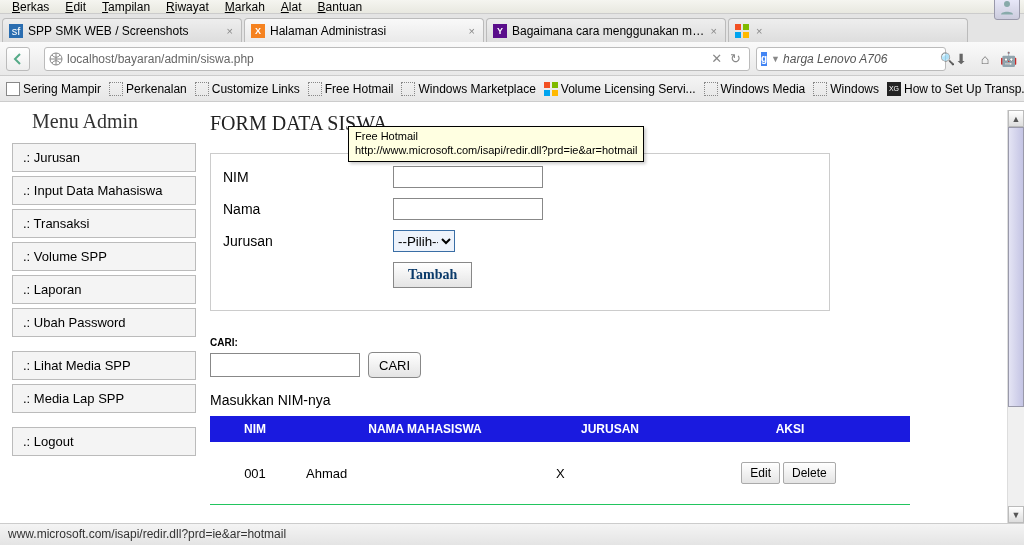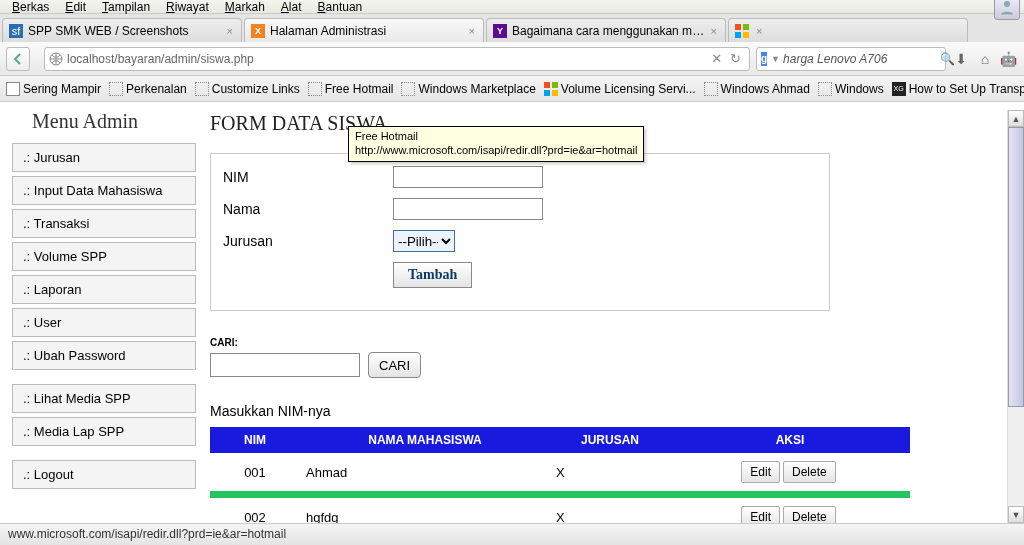--- a/index.html
+++ b/index.html
@@ -50,28 +50,28 @@
 .page-title { font-family: Georgia, serif; font-size: 20px; color:#222; margin-bottom: 18px; }
 
 .form-frame { border:1px solid #ccc; padding: 12px; width: 620px; margin-bottom: 26px; }
 .form-row { display:flex; align-items:center; margin-bottom: 10px; }
 .form-row label { width: 170px; font-size:14px; }
 .form-row input[type=text] { width: 150px; height:22px; border:1px solid #888; padding:0 4px; }
 .form-row select { width: 62px; height:22px; border:1px solid #3a6ea5; background:#eef3fb; }
 .form-row button { padding: 4px 14px; font-size:14px; font-family:Georgia,serif; color:#0a3a6a; border:1px solid #888; background:linear-gradient(#fff,#e4e4e4); font-weight:bold;text-align:center; }
 
 .cari-label { font-weight:bold; font-size:10px; margin-bottom:4px; display:block; }
-.cari-row { display:flex; gap:8px; align-items:center; margin-bottom:25px; }
+.cari-row { display:flex; gap:8px; align-items:center; margin-bottom:14px; }
 .cari-row input { width:150px; height:24px; border:1px solid #888; }
 .cari-row button { height:26px; padding:0 10px; border:1px solid #888; border-radius:4px; background:linear-gradient(#fff,#e4e4e4); font-size:13px; }
 .hint { font-size:14px; margin-bottom:8px; }
 
 table.data { width: 700px; border-collapse: collapse; }
 table.data th { background:#1a1adf; color:#fff; font-size:12px; font-weight:bold; padding:6px 4px; text-align:center; }
-table.data td { border-bottom:7px solid #22c55e; padding:8px 6px; font-size:13px; }
+table.data td { border-bottom:1px solid #22c55e; padding:20px 6px; font-size:13px; }
 table.data td.c { text-align:center; }
 .actbtn { padding:3px 8px; font-size:12px; border:1px solid #aaa; background:linear-gradient(#fff,#e4e4e4); border-radius:2px; margin-right:3px; }
 
 
 .tooltip { position:absolute; left:348px; top:126px; background:#ffffe1; border:1px solid #000; padding:2px 6px 3px 6px; font-size:11px; line-height:1.3; z-index:100; box-shadow:2px 2px 3px rgba(0,0,0,0.2); }
 
 
 .statusbar { position:absolute; bottom:0; left:0; right:0; height:22px; background:linear-gradient(#f4f4f4,#e4e4e4); border-top:1px solid #ccc; padding:3px 8px; font-size:12px; color:#333; }
 
 
@@ -181,42 +181,41 @@
       <svg width="14" height="14" viewBox="0 0 14 14">
         <rect x="0" y="0" width="6" height="6" fill="#f25022"></rect>
         <rect x="8" y="0" width="6" height="6" fill="#7fba00"></rect>
         <rect x="0" y="8" width="6" height="6" fill="#00a4ef"></rect>
         <rect x="8" y="8" width="6" height="6" fill="#ffb900"></rect>
       </svg>
       <span>Volume Licensing Servi...</span>
     </div>
   <div class="bm">
       <div class="bicon"></div>
-      <span>Windows Ahmad</span>
+      <span>Windows Media</span>
     </div>
   <div class="bm">
       <div class="bicon"></div>
       <span>Windows</span>
     </div>
   <div class="bm">
       <div class="bicon" style="background:#222;border:1px solid #222;color:#fff;font-size:7px;display:flex;align-items:center;justify-content:center;">XG</div>
       <span>How to Set Up Transp...</span>
     </div>
 </div>
 
 <div class="content">
   <div class="sidebar-wrap">
     <div class="sidebar-title">Menu Admin</div>
     <div class="menu-block">
       <div class="menu-item">.: Jurusan</div>
       <div class="menu-item">.: Input Data Mahasiswa</div>
       <div class="menu-item">.: Transaksi</div>
       <div class="menu-item">.: Volume SPP</div>
       <div class="menu-item">.: Laporan</div>
-      <div class="menu-item">.: User</div>
       <div class="menu-item">.: Ubah Password</div>
     </div>
     <div class="menu-block">
       <div class="menu-item">.: Lihat Media SPP</div>
       <div class="menu-item">.: Media Lap SPP</div>
     </div>
     <div class="menu-block">
       <div class="menu-item">.: Logout</div>
     </div>
   </div>

